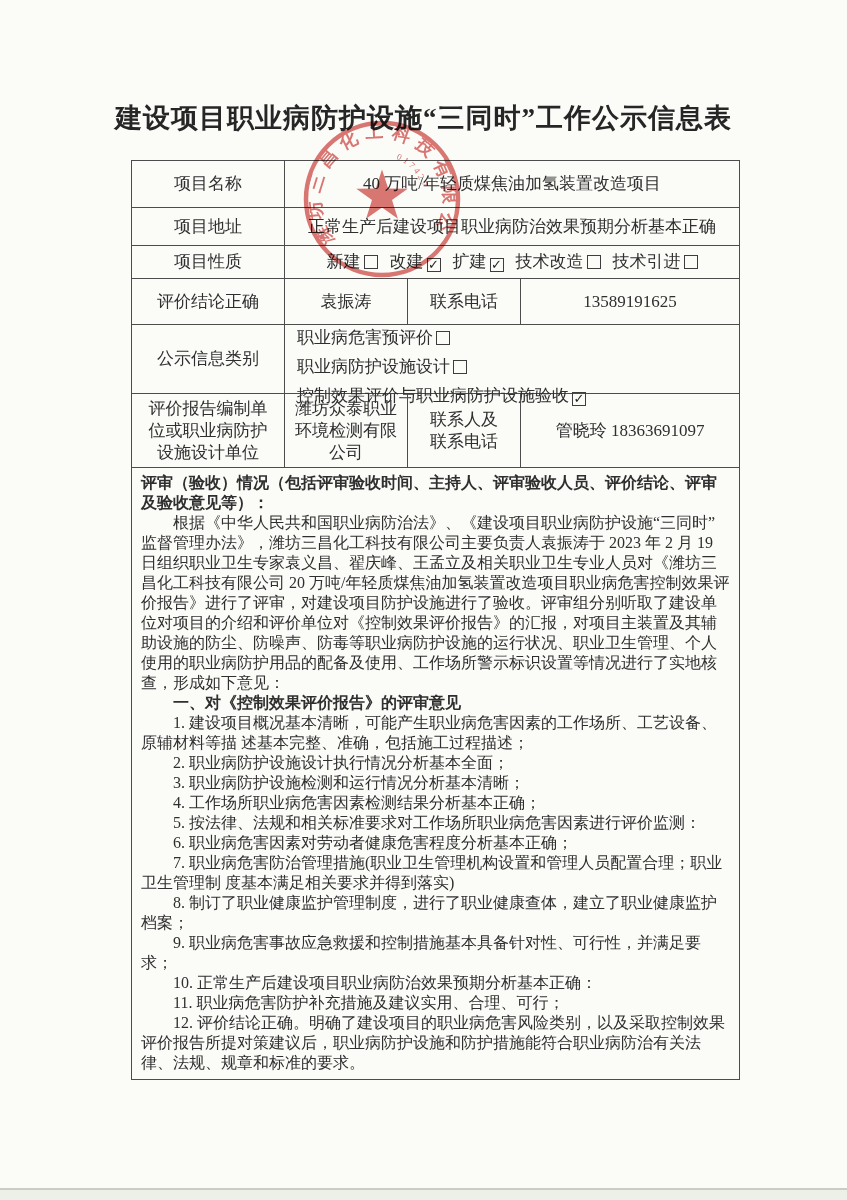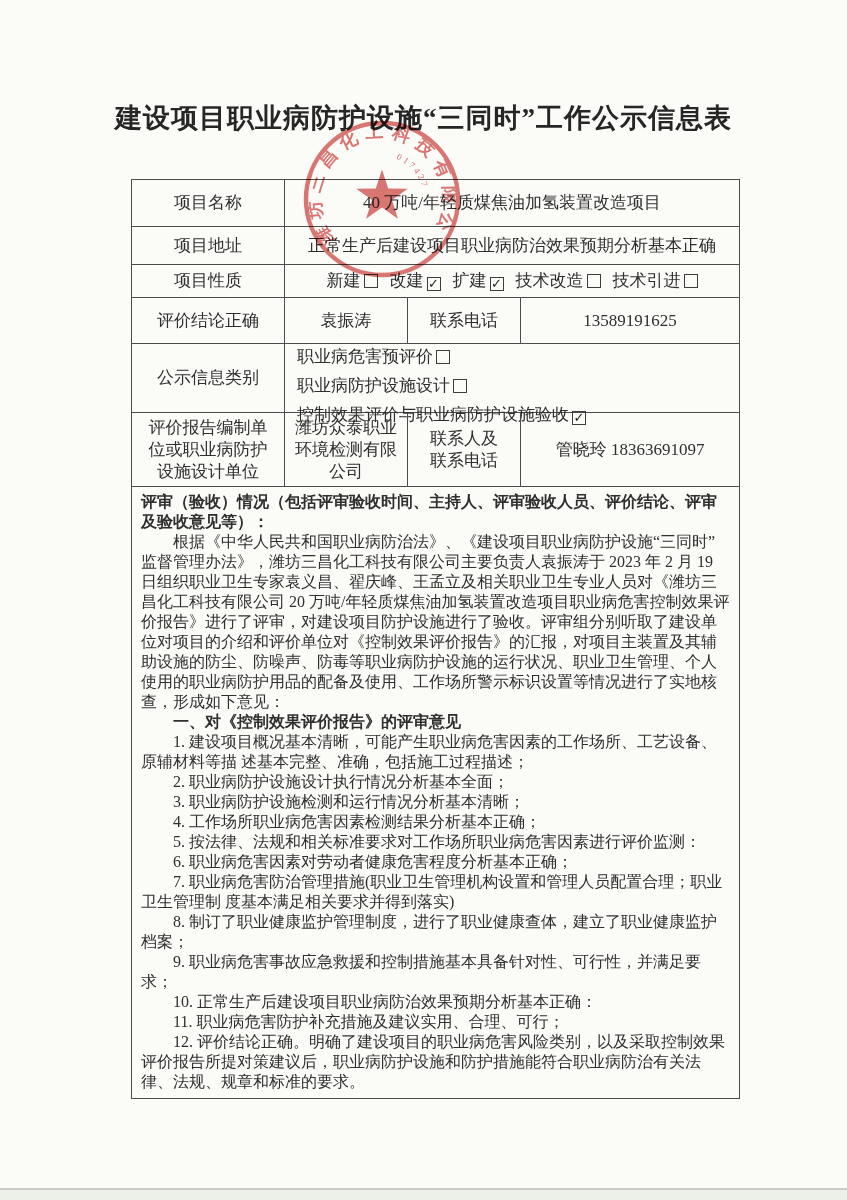--- a/index.html
+++ b/index.html
@@ -15,21 +15,21 @@
     position:absolute;left:0;top:1188px;width:847px;height:12px;
     background:#edefe9;border-top:2px solid #c9cdc3;
   }
   .doc-title{
     position:absolute;left:0;top:82px;width:847px;
     text-align:center;font-size:27px;font-weight:bold;
     letter-spacing:1px;color:#262626;
   }
   
   .form-table{
-    position:absolute;left:131px;top:179px;width:609px;
+    position:absolute;left:131px;top:160px;width:609px;
     border:1.8px solid #4c4c4c;
     box-sizing:border-box;
     background:transparent;
   }
   .tr{display:flex;box-sizing:border-box;}
   .tr + .tr{border-top:1.6px solid #4c4c4c;}
   .td{
     box-sizing:border-box;
     display:flex;align-items:center;justify-content:center;
     font-size:17px;line-height:22px;

